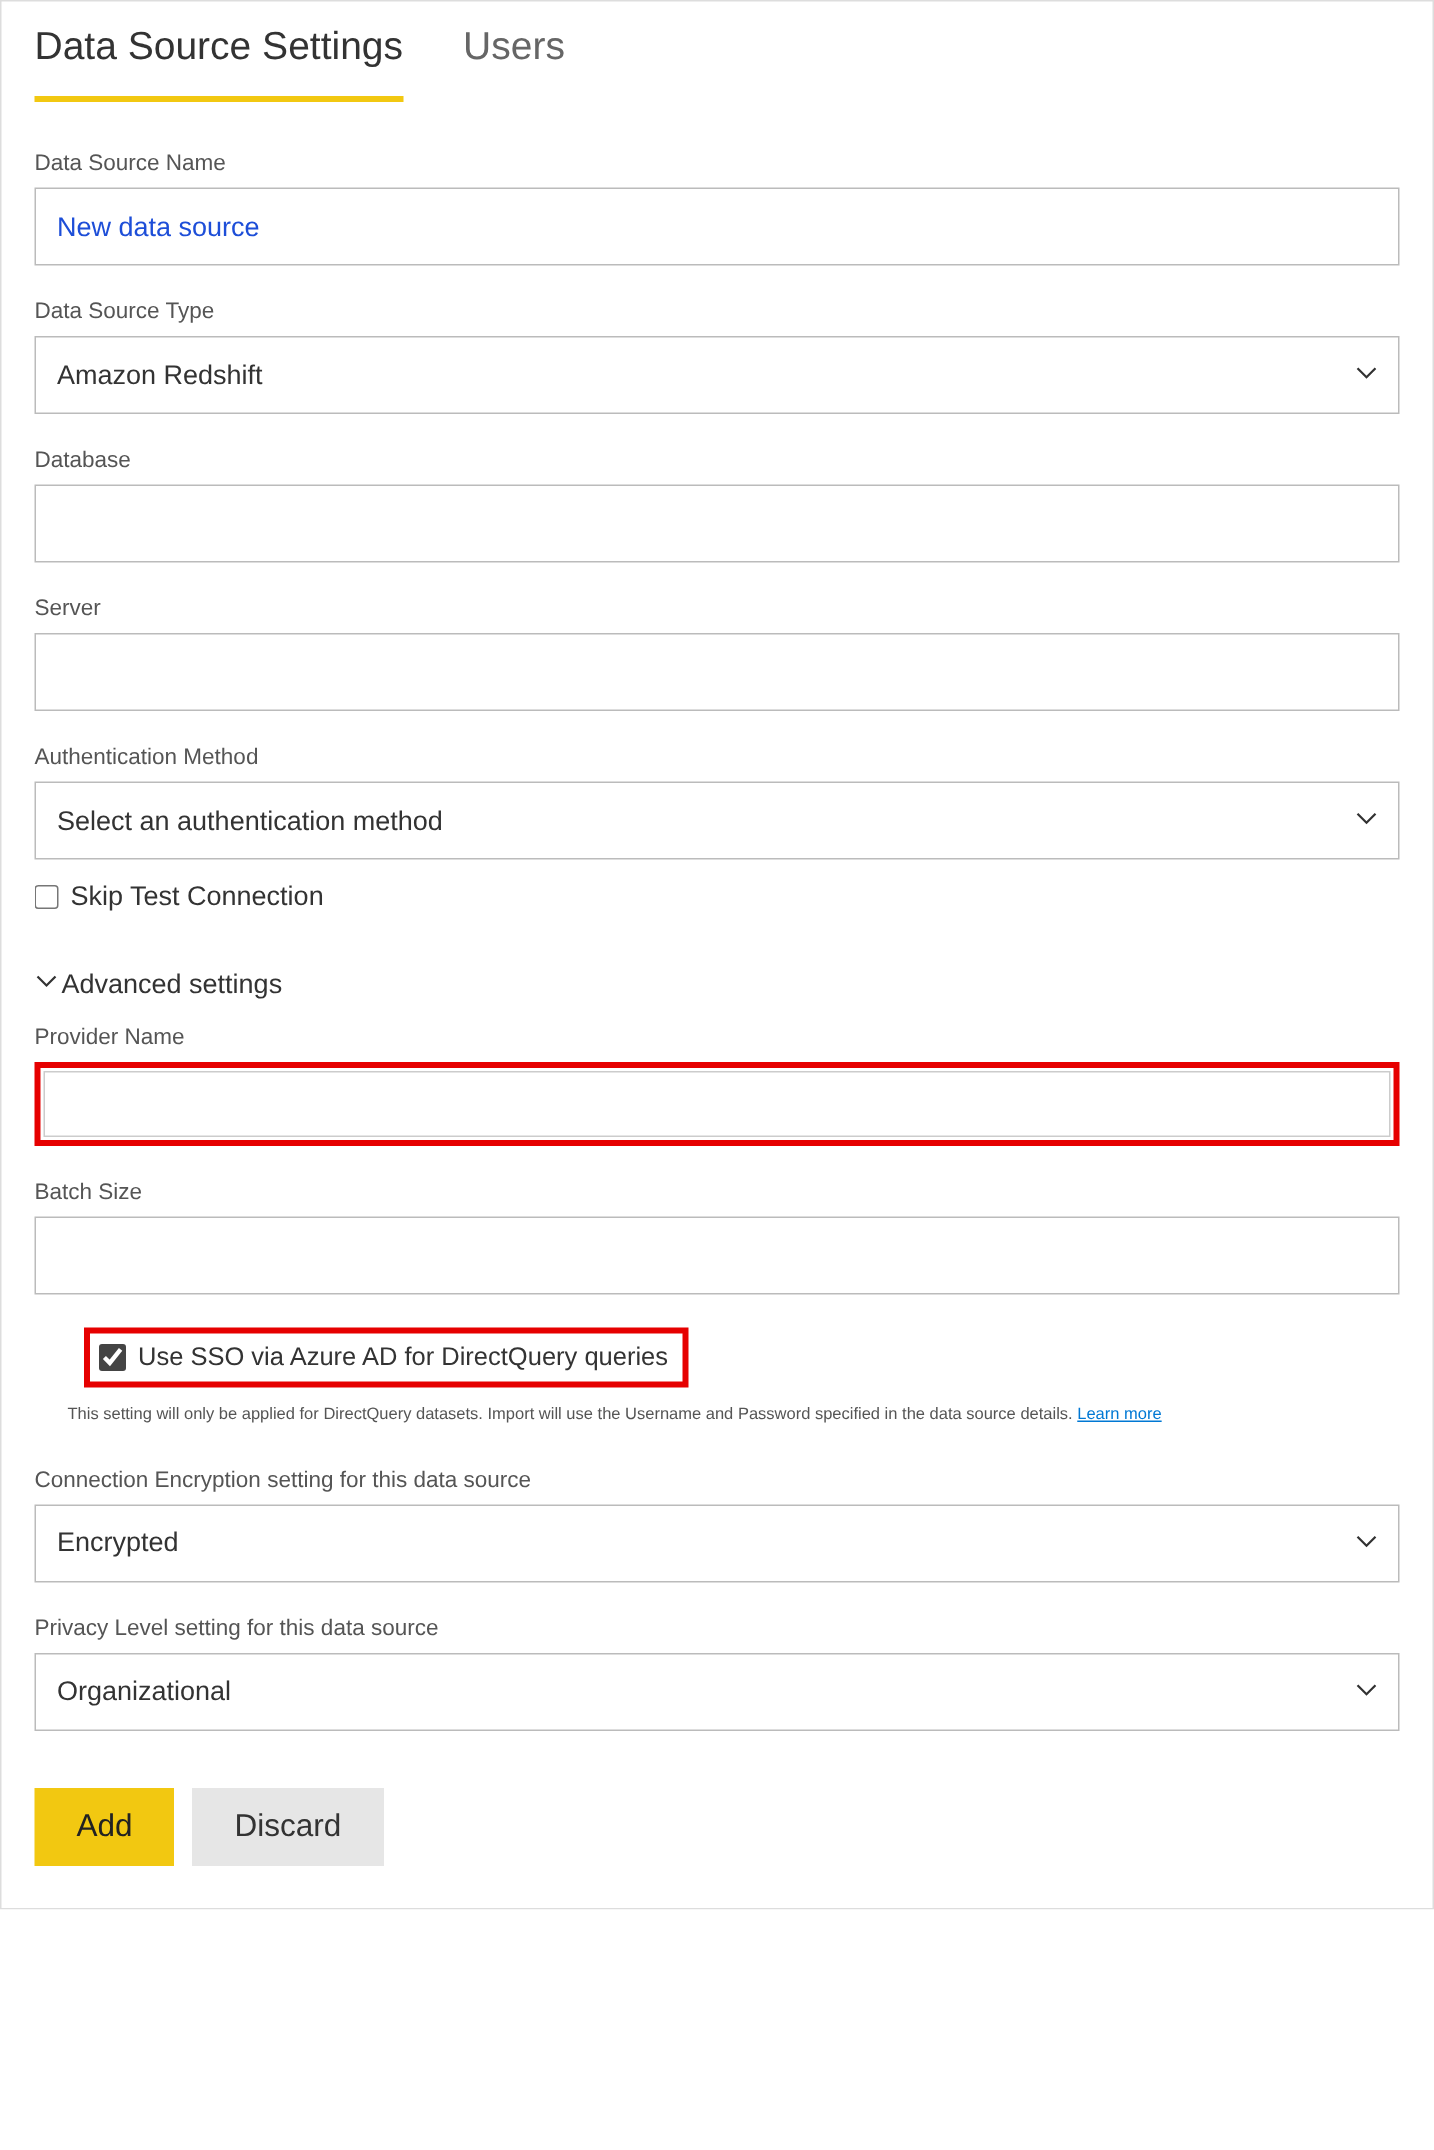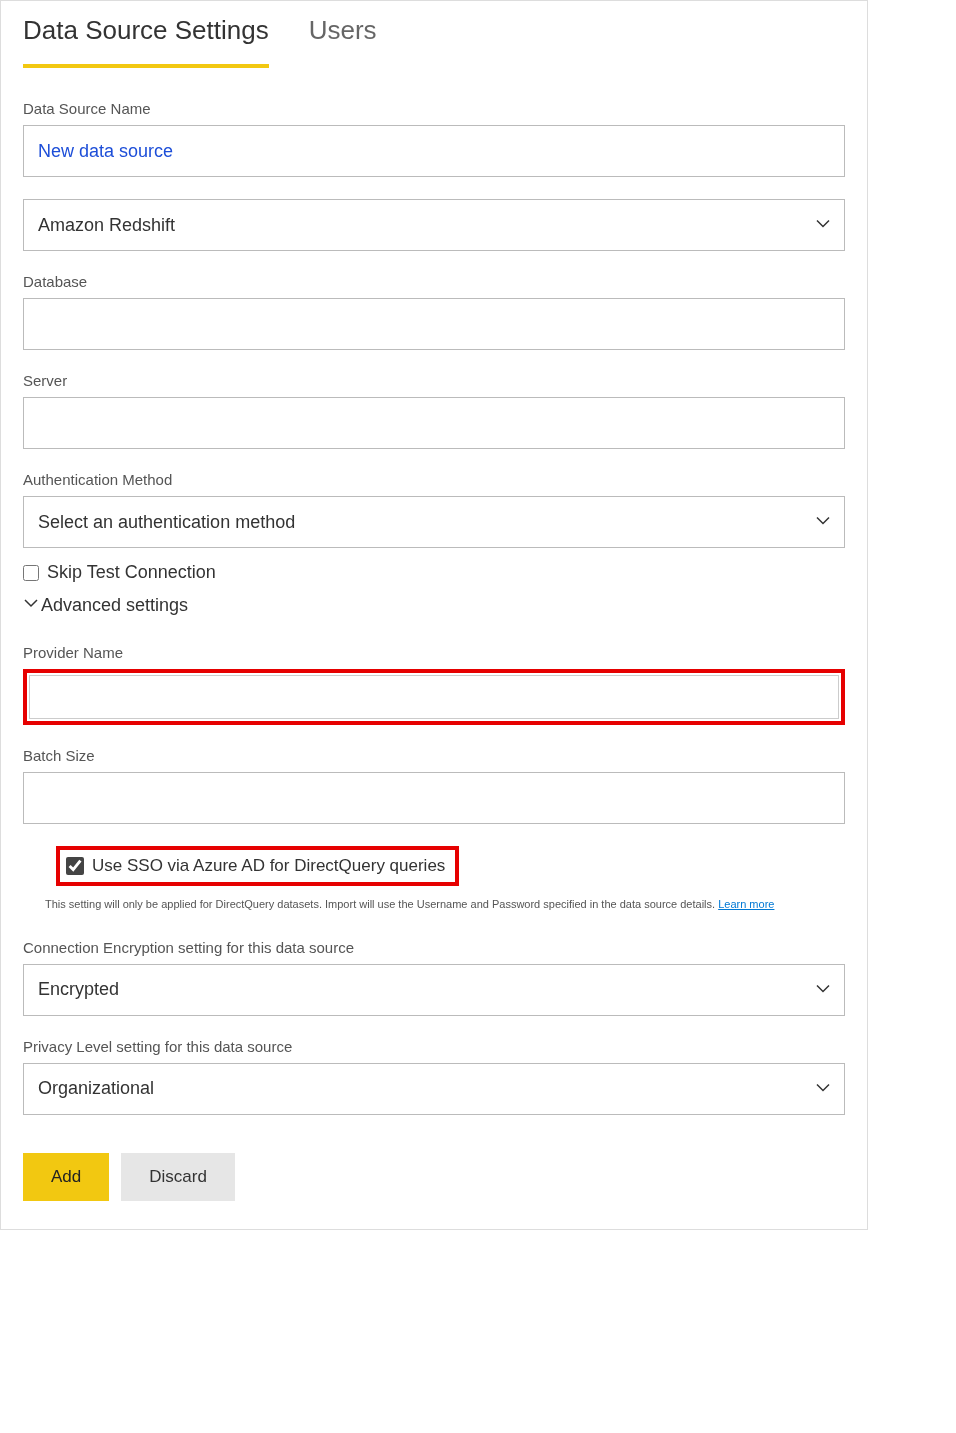--- a/index.html
+++ b/index.html
@@ -3,21 +3,21 @@
   <meta charset="utf-8">
   <style>
     * { box-sizing: border-box; margin: 0; padding: 0; }
     body {
       font-family: "Segoe UI", -apple-system, sans-serif;
       background: #fff;
       color: #333;
       font-size: 14px;
     }
     .container {
-      width: 868px;
+      width: 956px;
       border: 1px solid #ddd;
       padding: 0 22px 28px 22px;
     }
     .tabs {
       display: flex;
       gap: 40px;
       padding-top: 8px;
       margin-bottom: 32px;
     }
     .tab {
@@ -64,39 +64,39 @@
       position: absolute;
       right: 14px;
       top: 50%;
       transform: translateY(-50%);
       pointer-events: none;
     }
     .checkbox-row {
       display: flex;
       align-items: center;
       gap: 8px;
-      margin-bottom: 12px;
+      margin-bottom: 38px;
     }
     .checkbox-row input[type="checkbox"] {
       width: 16px;
       height: 16px;
       cursor: pointer;
     }
     .checkbox-row label {
       font-size: 18px;
       color: #333;
     }
     .advanced-toggle {
       display: flex;
       align-items: center;
       gap: 2px;
       font-size: 18px;
       color: #333;
       cursor: pointer;
-      margin-bottom: 28px;
+      margin-bottom: 16px;
     }
     .red-box {
       border: 4px solid #e60000;
       padding: 2px;
     }
     .red-box .text-input { border: 1px solid #ccc; height: 44px; }
     .sso-row-wrap {
       display: inline-flex;
       align-items: center;
       gap: 8px;
@@ -118,21 +118,21 @@
       margin-bottom: 26px;
     }
     .helper-text a { color: #0078d4; text-decoration: underline; }
     .button-row {
       display: flex;
       gap: 12px;
       margin-top: 38px;
     }
     .btn {
       padding: 14px 28px;
-      font-size: 17px;
+      font-size: 21px;
       border: none;
       cursor: pointer;
       font-family: inherit;
     }
     .btn-primary { background: #f2c811; color: #222; }
     .btn-secondary { background: #e6e6e6; color: #333; }
     svg.chev { width: 16px; height: 16px; }
   </style>
 </head>
 <body>
@@ -143,20 +143,21 @@
     <div class="tab active">Data Source Settings</div>
     <div class="tab">Users</div>
   </div>
 
   <div class="field-group">
     <span class="field-label">Data Source Name</span>
     <input class="text-input" type="text" value="New data source" style="">
   </div>
 
   <div class="field-group">
+    <span class="field-label">Data Source Type</span>
     <div class="select-wrap">
       <div class="select-display">Amazon Redshift</div>
       <span class="select-chevron">
         <svg class="chev" viewBox="0 0 16 16">
             <path d="M2 5 L8 11 L14 5" stroke="#333" stroke-width="1.5" fill="none"></path>
           </svg>
       </span>
     </div>
   </div>
 

